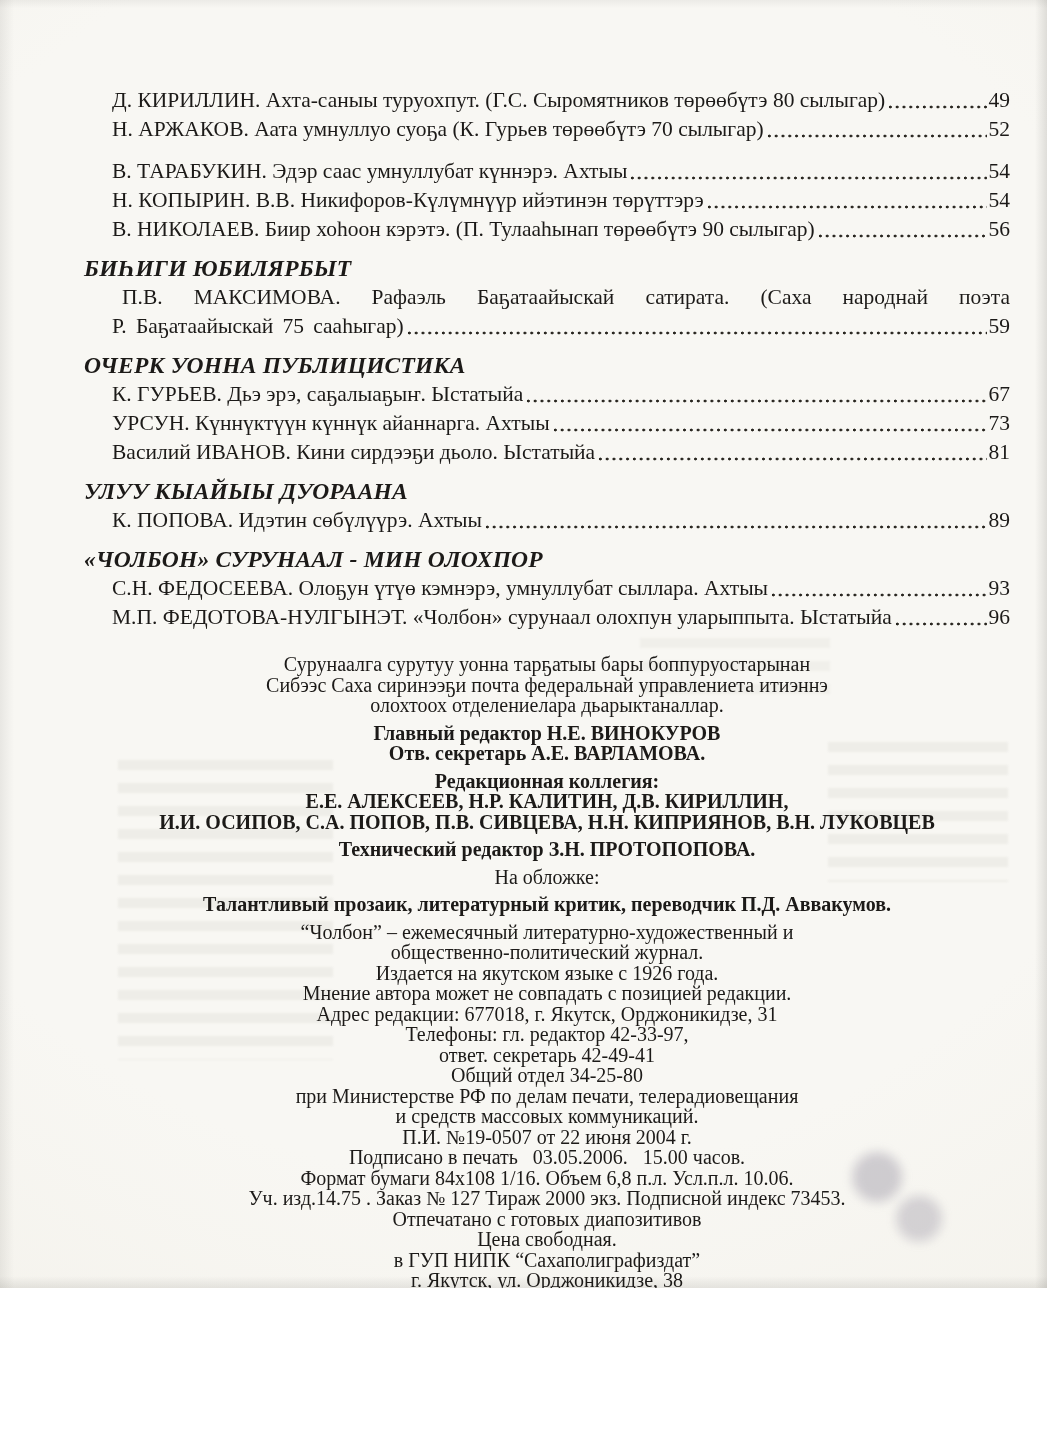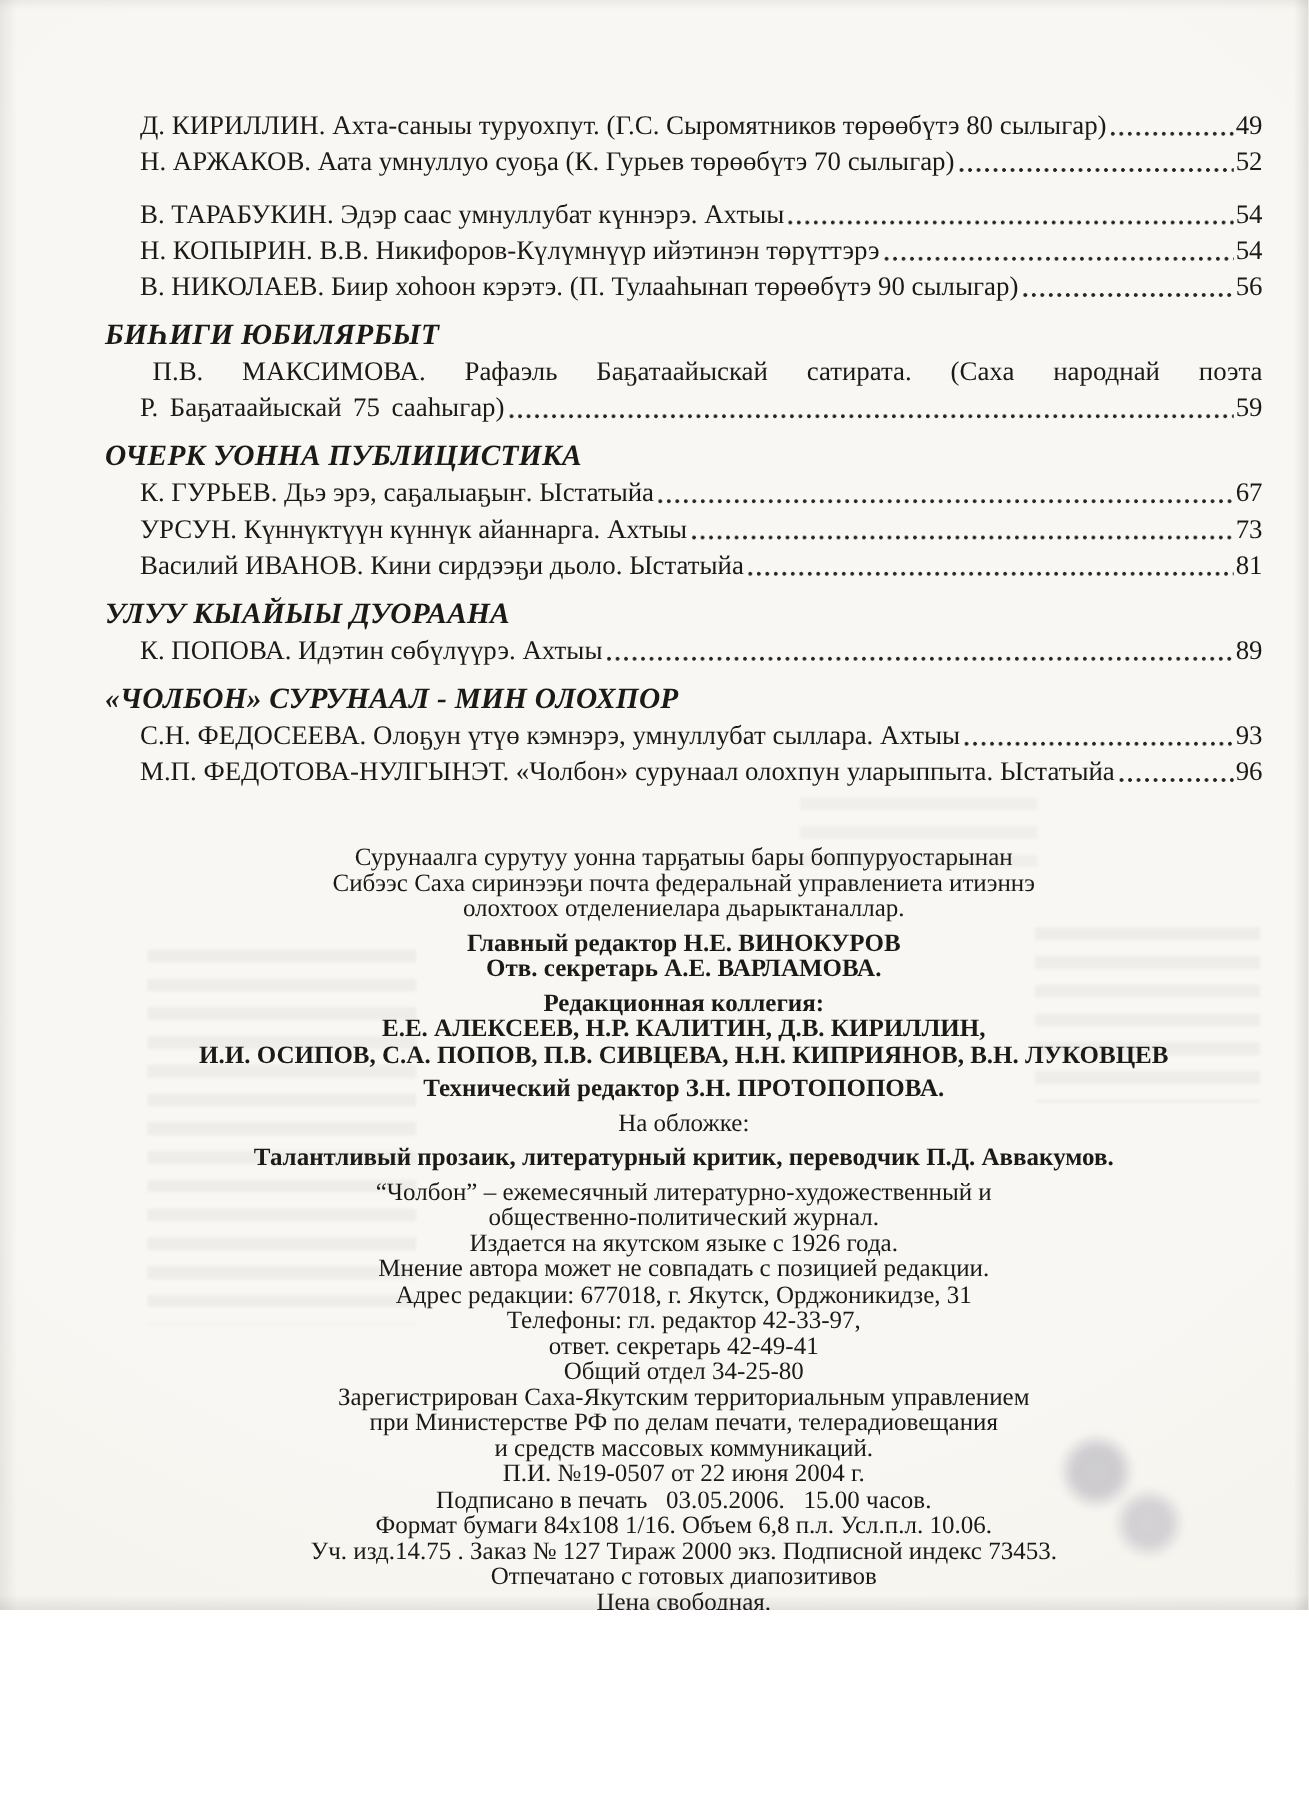--- a/index.html
+++ b/index.html
@@ -38,21 +38,21 @@
     background-size:6.8px 6px;background-repeat:repeat-x;
   }
   .page-num{white-space:nowrap;}
   .entry-line1{
     margin-left:38px;line-height:29px;
     text-align:justify;text-align-last:justify;
   }
   .toc-entry-wrap .entry-text{word-spacing:.18em;}
 
   
-  .colophon{margin-top:44px;text-align:center;font-size:20px;}
+  .colophon{margin-top:22px;text-align:center;font-size:20px;}
   .colo-line{line-height:20.5px;}
   .colo-block{margin-bottom:7px;}
   .colo-block.bold{font-weight:bold;}
 
   
   .footer{margin-top:33px;text-align:right;font-weight:bold;font-size:25px;letter-spacing:.3px;}
 
   
   .ghost{position:absolute;pointer-events:none;z-index:1;}
   .ghost-lines{
@@ -201,21 +201,20 @@
         </div>
         <div class="colo-block">
           <div class="colo-line">“Чолбон” – ежемесячный литературно-художественный и</div>
           <div class="colo-line">общественно-политический журнал.</div>
           <div class="colo-line">Издается на якутском языке с 1926 года.</div>
           <div class="colo-line">Мнение автора может не совпадать с позицией редакции.</div>
           <div class="colo-line">Адрес редакции: 677018, г. Якутск, Орджоникидзе, 31</div>
           <div class="colo-line">Телефоны: гл. редактор 42-33-97,</div>
           <div class="colo-line">ответ. секретарь 42-49-41</div>
           <div class="colo-line">Общий отдел 34-25-80</div>
-          <div class="colo-line">Зарегистрирован Саха-Якутским территориальным управлением</div>
           <div class="colo-line">при Министерстве РФ по делам печати, телерадиовещания</div>
           <div class="colo-line">и средств массовых коммуникаций.</div>
           <div class="colo-line">П.И. №19-0507 от 22 июня 2004 г.</div>
           <div class="colo-line">Подписано в печать&nbsp;&nbsp;&nbsp;03.05.2006.&nbsp;&nbsp;&nbsp;15.00 часов.</div>
           <div class="colo-line">Формат бумаги 84х108 1/16. Объем 6,8 п.л. Усл.п.л. 10.06.</div>
           <div class="colo-line">Уч. изд.14.75 . Заказ № 127 Тираж 2000 экз. Подписной индекс 73453.</div>
           <div class="colo-line">Отпечатано с готовых диапозитивов</div>
           <div class="colo-line">Цена свободная.</div>
           <div class="colo-line">в ГУП НИПК “Сахаполиграфиздат”</div>
           <div class="colo-line">г. Якутск, ул. Орджоникидзе, 38</div>

